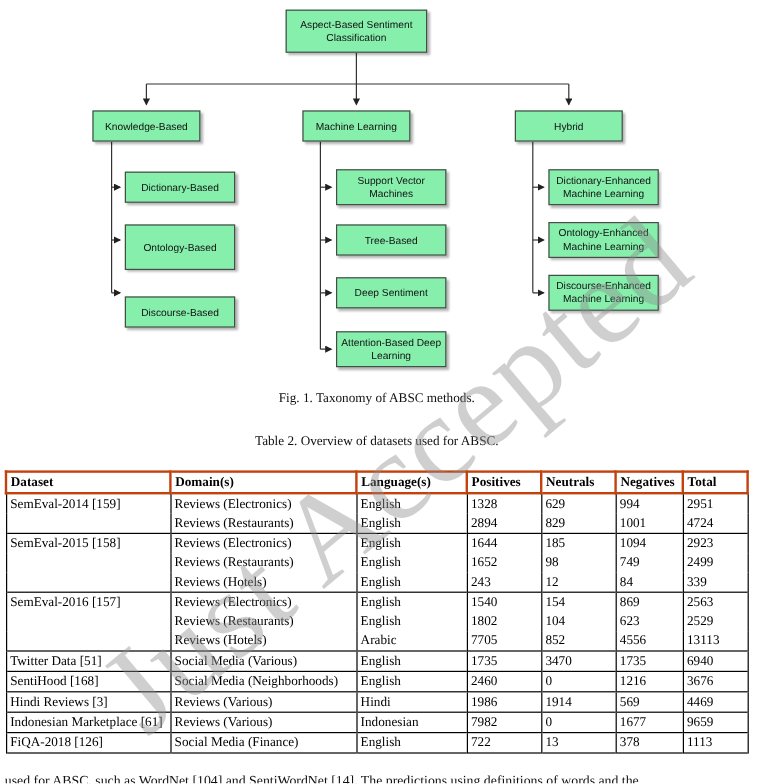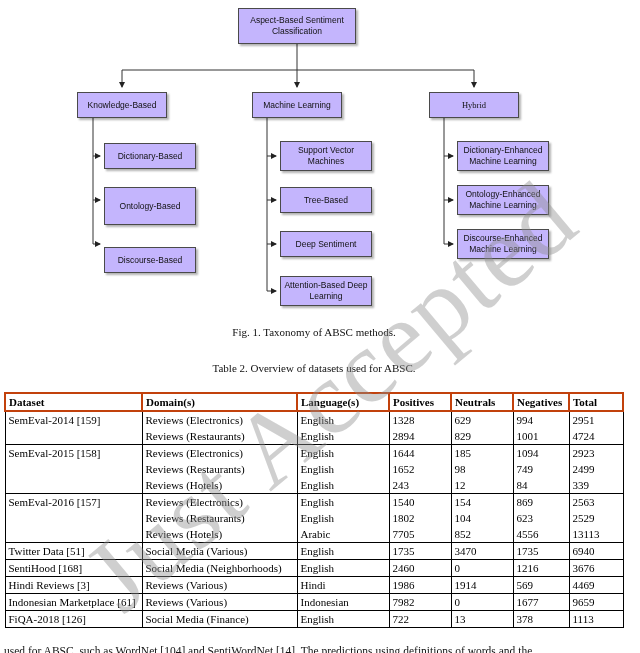--- a/index.html
+++ b/index.html
@@ -5,21 +5,21 @@
   html,body { margin:0; padding:0; background:#ffffff; }
   .page {
     position:relative; width:640px; height:653px; background:#ffffff;
     overflow:hidden; font-family:"Liberation Serif", serif; color:#111;
   }
 
   
   .diagram { position:absolute; left:0; top:0; width:640px; height:322px; }
   .connectors { position:absolute; left:0; top:0; }
   .dbox {
-    position:absolute; box-sizing:border-box; background:#c4b5fd;
+    position:absolute; box-sizing:border-box; background:#86efac;
     border:1px solid #4a4a4a; box-shadow:2px 2px 2px rgba(0,0,0,0.30);
     display:flex; align-items:center; justify-content:center; text-align:center;
     font-family:"Liberation Sans", sans-serif; font-size:8.5px; line-height:1.25;
     color:#111; padding:2px;
   }
 
   
   .caption {
     position:absolute; left:0; width:628px; text-align:center;
     font-size:11px; color:#111;font-family:Liberation Serif, serif;
@@ -93,21 +93,21 @@
         <line x1="444" y1="156" x2="453" y2="156" marker-end="url(#arr)"></line>
         <line x1="444" y1="200" x2="453" y2="200" marker-end="url(#arr)"></line>
         <line x1="444" y1="244" x2="453" y2="244" marker-end="url(#arr)"></line>
       </g>
     </svg>
 
     <div class="dbox" style="left:238px; top:8px; width:118px; height:36px;">Aspect-Based Sentiment Classification</div>
 
     <div class="dbox" style="left:77px; top:92px; width:90px; height:26px;">Knowledge-Based</div>
     <div class="dbox" style="left:252px; top:92px; width:90px; height:26px;">Machine Learning</div>
-    <div class="dbox" style="left:429px; top:92px; width:90px; height:26px;font-family:Liberation Serif, serif;">Hybrid</div>
+    <div class="dbox" style="left:429px; top:92px; width:90px; height:26px;">Hybrid</div>
 
     <div class="dbox" style="left:104px; top:143px; width:92px; height:26px;text-align:center;">Dictionary-Based</div>
     <div class="dbox" style="left:104px; top:187px; width:92px; height:38px;">Ontology-Based</div>
     <div class="dbox" style="left:104px; top:231px; width:92px; height:26px;margin-top:16px;">Discourse-Based</div>
 
     <div class="dbox" style="left:280px; top:141px; width:92px; height:30px;">Support Vector Machines</div>
     <div class="dbox" style="left:280px; top:187px; width:92px; height:26px;">Tree-Based</div>
     <div class="dbox" style="left:280px; top:231px; width:92px; height:26px;">Deep Sentiment</div>
     <div class="dbox" style="left:280px; top:276px; width:92px; height:30px;">Attention-Based Deep Learning</div>
 

